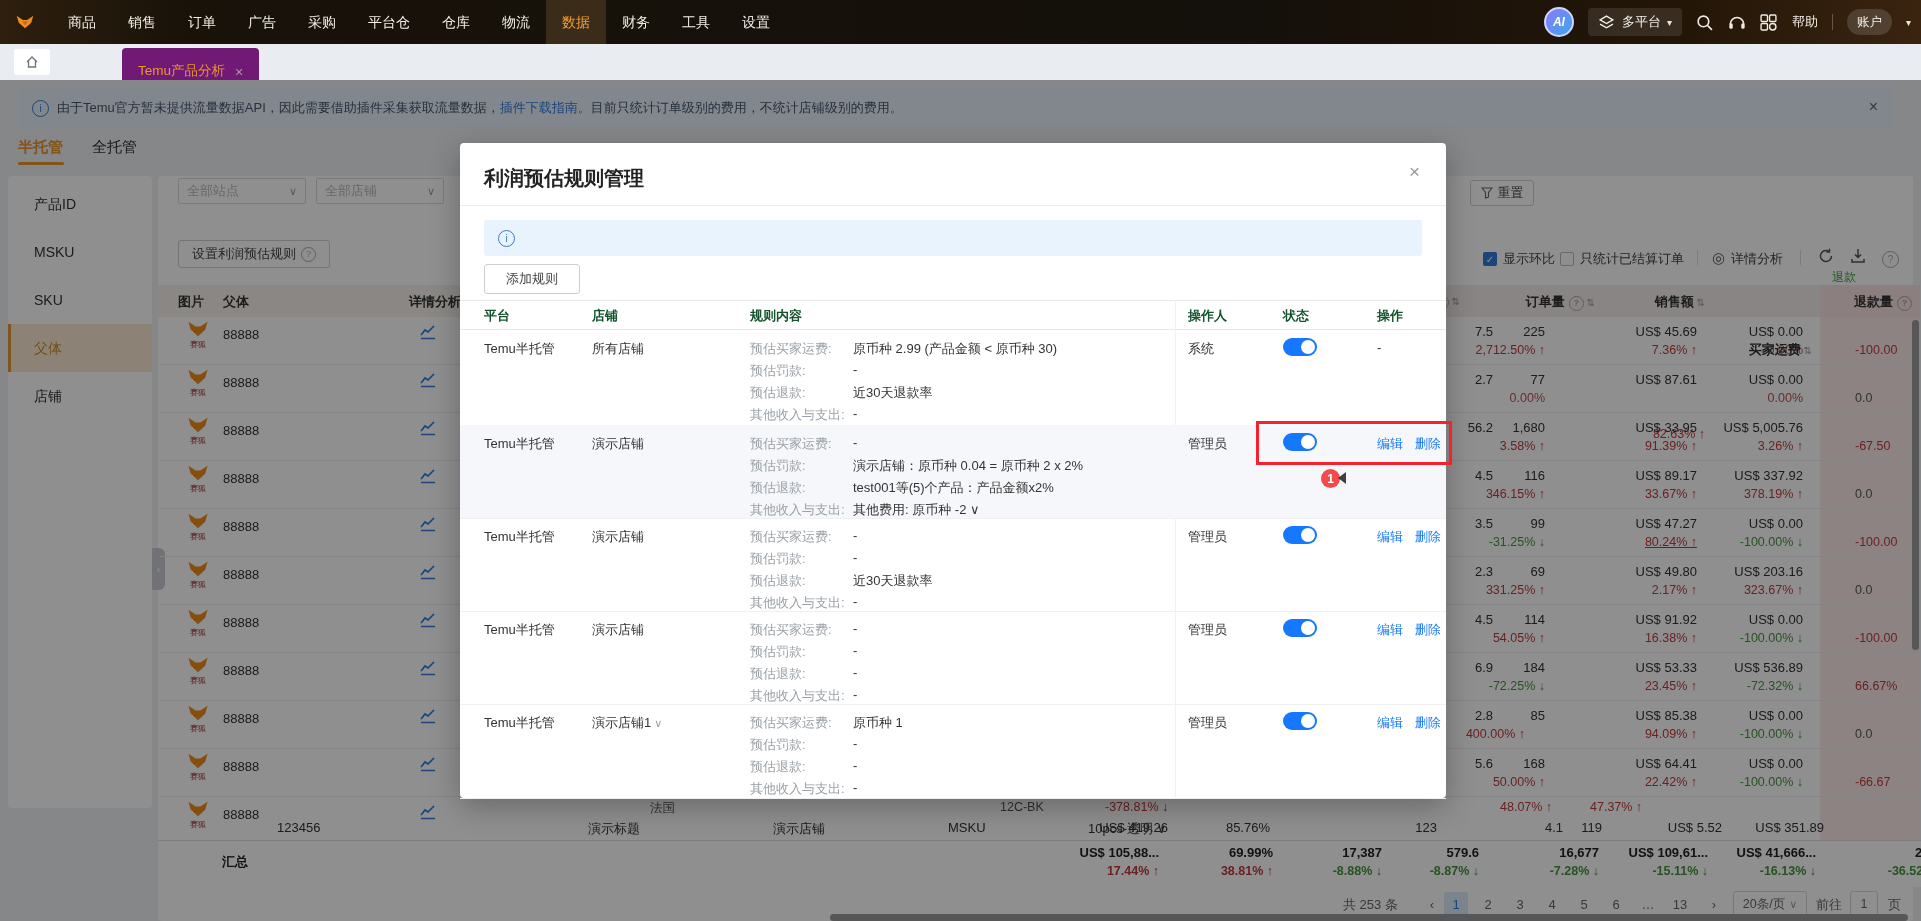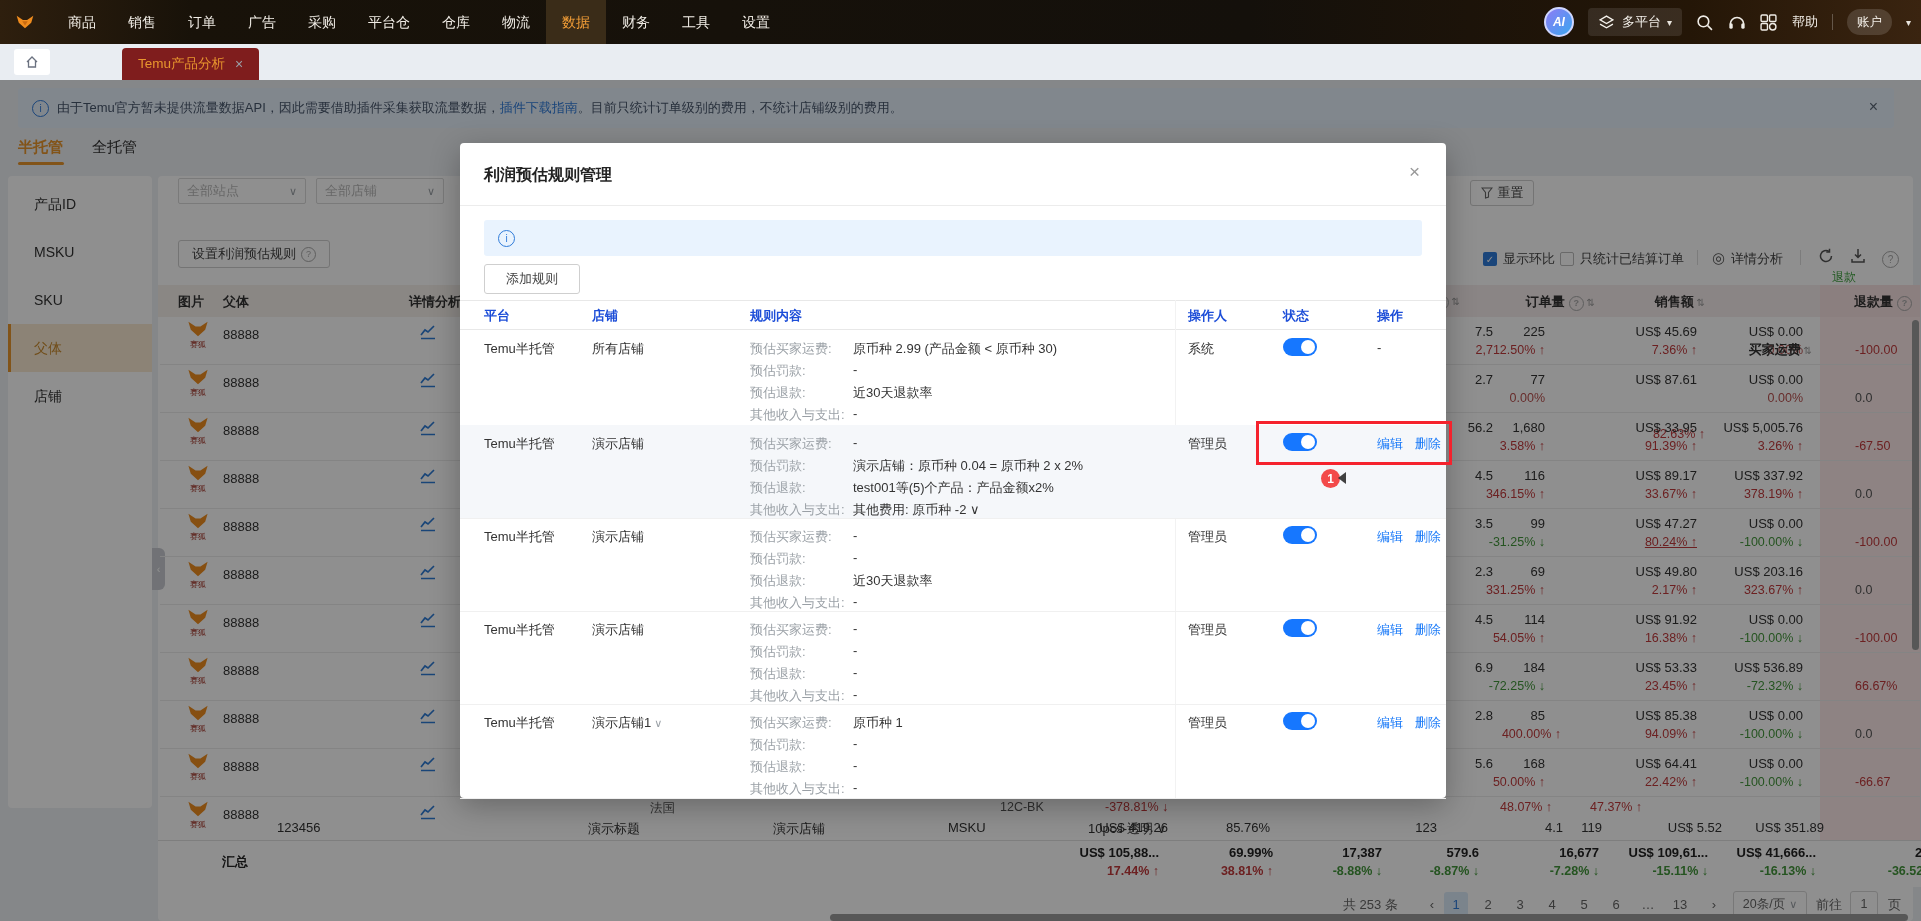--- a/index.html
+++ b/index.html
@@ -13,21 +13,21 @@
   #nav-right{position:absolute;right:10px;top:0;height:44px;display:flex;align-items:center;gap:14px;}
   .ai-badge{width:26px;height:26px;border-radius:50%;background:linear-gradient(135deg,#8d7bf5,#3aa7f0);
     color:#fff;font-size:12px;font-weight:bold;font-style:italic;display:flex;align-items:center;justify-content:center;border:2px solid #cfd6ff;}
   .plat-pill{height:28px;border-radius:4px;background:rgba(255,255,255,.10);display:flex;align-items:center;gap:6px;padding:0 10px;font-size:13px;color:#f5f2ec;}
   .nav-ico{width:18px;height:18px;display:flex;align-items:center;justify-content:center;}
   .acct-pill{height:26px;border-radius:13px;background:rgba(255,255,255,.14);padding:0 10px;display:flex;align-items:center;font-size:12.5px;}
   .caret{font-size:10px;color:#e8e4dd;}
   
   #tabbar{position:absolute;left:0;top:44px;width:1921px;height:36px;background:#e9edf2;z-index:10;}
   .home-btn{position:absolute;left:14px;top:5px;width:36px;height:26px;background:#fff;border-radius:3px;display:flex;align-items:center;justify-content:center;}
-  .page-tab{position:absolute;left:122px;top:4px;height:32px;background:#7f1d1d;border-radius:4px 4px 0 0;display:flex;align-items:center;gap:10px;padding:0 16px;font-size:13.5px;color:#e8962e;}
+  .page-tab{position:absolute;left:122px;top:4px;height:32px;background:#701a75;border-radius:4px 4px 0 0;display:flex;align-items:flex-end;gap:10px;padding:0 16px;font-size:13.5px;color:#e8962e;}
   .tab-close{color:#9aa0a8;font-size:14px;}
   
   #overlay{position:absolute;left:0;top:80px;width:1921px;height:841px;background:rgba(0,0,0,.44);z-index:40;}
   
   #banner{position:absolute;left:18px;top:88px;width:1876px;height:40px;background:#e7f1fc;border-radius:3px;display:flex;align-items:center;font-size:13px;color:#47566b;z-index:1;}
   .info-i{width:15px;height:15px;border:1px solid #2f7bd9;border-radius:50%;color:#2f7bd9;font-size:10px;display:flex;align-items:center;justify-content:center;margin:0 8px 0 14px;flex:0 0 auto;}
   .blue-link{color:#2f7bd9;}
   #banner-close{position:absolute;right:16px;top:10px;color:#5a6675;font-size:16px;}
   
   .vtab{position:absolute;top:138px;font-size:15px;color:#333;z-index:1;}
@@ -61,27 +61,27 @@
   
   #summary{position:absolute;left:158px;top:840px;width:1763px;height:46px;background:#fff;border-top:1px solid #e0e0e0;z-index:2;}
   .sum-v{position:absolute;top:845px;font-size:13px;font-weight:bold;color:#222;z-index:3;white-space:nowrap;}
   .sum-p{position:absolute;top:864px;font-size:12.5px;font-weight:bold;z-index:3;white-space:nowrap;}
   .pg{position:absolute;top:892px;height:24px;min-width:24px;border-radius:3px;display:flex;align-items:center;justify-content:center;font-size:13px;color:#666;z-index:3;}
   .pg.cur{background:#dcebfa;color:#2f7bd9;}
   .pg-box{position:absolute;top:891px;height:26px;border:1px solid #d6d6d6;border-radius:3px;background:#fff;display:flex;align-items:center;justify-content:center;font-size:12.5px;color:#666;z-index:3;box-sizing:border-box;}
   .scrollbar{position:absolute;background:#9b9b9b;border-radius:4px;z-index:3;}
   
   #modal{position:absolute;left:460px;top:143px;width:986px;height:655px;background:#fff;border-radius:4px;box-shadow:0 8px 30px rgba(0,0,0,.28);z-index:60;}
-  #modal-title{position:absolute;left:24px;top:22px;font-size:16px;font-weight:bold;color:#222;}
+  #modal-title{position:absolute;left:24px;top:22px;font-size:20px;font-weight:bold;color:#222;}
   #modal-close{position:absolute;right:26px;top:18px;font-size:19px;color:#999;}
   #modal-hdiv{position:absolute;left:0;top:62px;width:986px;height:1px;background:#ececec;}
   #modal-alert{position:absolute;left:24px;top:77px;width:938px;height:36px;background:#e9f3fe;border-radius:3px;display:flex;align-items:center;font-size:13px;color:#47566b;box-sizing:border-box;}
   #add-rule{left:24px;top:121px;width:96px;height:30px;}
   .m-hdr{position:absolute;top:157px;height:30px;left:0;width:986px;border-top:1px solid #e8e8e8;border-bottom:1px solid #e8e8e8;box-sizing:border-box;}
-  .m-hdr-txt{position:absolute;top:164px;font-size:13px;font-weight:bold;color:#1d4ed8;white-space:nowrap;}
+  .m-hdr-txt{position:absolute;top:164px;font-size:13px;font-weight:bold;color:#14532d;white-space:nowrap;}
   .m-cell{position:absolute;font-size:13px;color:#333;white-space:nowrap;}
   .m-label{position:absolute;font-size:13px;color:#9aa0a6;white-space:nowrap;}
   .m-link{font-size:13px;color:#1a7af8;}
   .m-row-bg{position:absolute;left:0;width:986px;background:#f5f7fa;}
   .m-row-line{position:absolute;left:0;width:986px;height:1px;background:#f0f0f0;}
   .m-vdiv{position:absolute;left:715px;top:157px;width:1px;height:498px;background:#f2f2f2;}
   .toggle{position:absolute;width:34px;height:18px;border-radius:9px;background:#1677ff;}
   .toggle::after{content:"";position:absolute;right:2px;top:2px;width:14px;height:14px;border-radius:50%;background:#fff;}
   .chev{color:#9aa0a6;font-size:11px;}
   
@@ -389,21 +389,21 @@
         </svg><div class="fox-label">赛狐</div></div>
       <div class="cell-v" style="left: 223px; top: 711px;">88888</div>
       <div class="chart-ico" style="left: 420px; top: 709px;"><svg width="16" height="15" viewBox="0 0 16 15">
           <polyline points="1,10 5,5 8,7 14,1" fill="none" stroke="#2e7cd6" stroke-width="1.7"></polyline>
           <path d="M1 13.5 H15" stroke="#2e7cd6" stroke-width="1.5"></path>
         </svg></div>
       <div class="row-line" style="top: 748px;"></div>
       <div class="cell-v" style="right: 428px; top: 708px;">2.8</div>
       <div class="cell-p up" style="right: 477px; top: 727px;">% ↑</div>
       <div class="cell-v" style="right: 376px; top: 708px;">85</div>
-      <div class="cell-p up" style="right: 360px; top: 727px;">400.00% ↑</div>
+      <div class="cell-p up" style="right: 396px; top: 727px;">400.00% ↑</div>
       <div class="cell-v" style="right: 224px; top: 708px;">US$ 85.38</div>
       <div class="cell-p up" style="right: 224px; top: 727px;">94.09% ↑</div>
       <div class="cell-v" style="right: 118px; top: 708px;">US$ 0.00</div>
       <div class="cell-p down" style="right: 118px; top: 727px;">-100.00% ↓</div>
       <div class="cell-p plain" style="left: 1855px; top: 727px; z-index: 2;">0.0</div>
       <div class="fox-cell" style="left: 183px; top: 753px;"><svg width="22" height="16" viewBox="0 0 26 20">
           <path d="M1 1 L10 7 L16 7 L25 1 L22 11 L13 19 L4 11 Z" fill="#ef8e1f"></path>
         </svg><div class="fox-label">赛狐</div></div>
       <div class="cell-v" style="left: 223px; top: 759px;">88888</div>
       <div class="chart-ico" style="left: 420px; top: 757px;"><svg width="16" height="15" viewBox="0 0 16 15">

